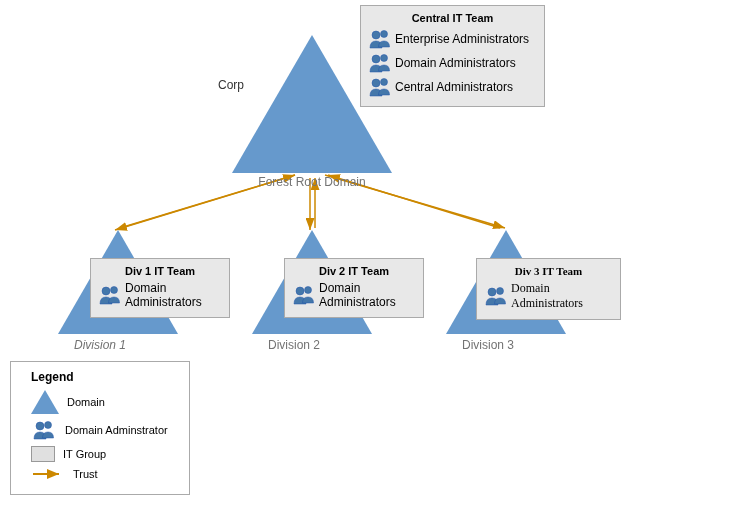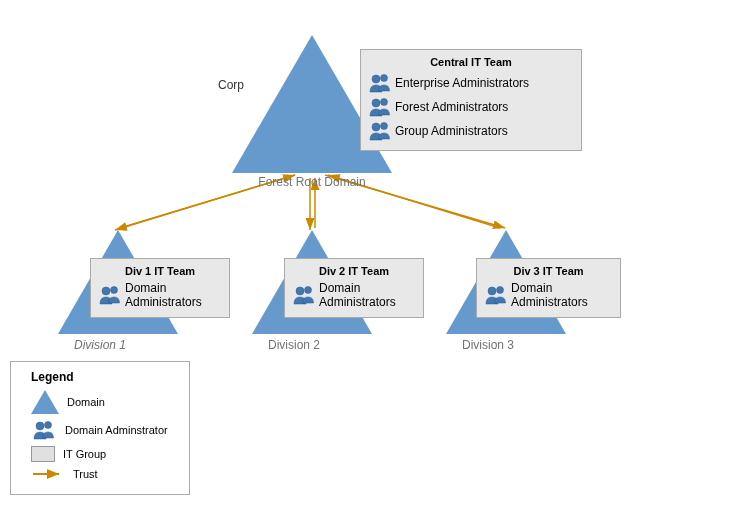--- a/index.html
+++ b/index.html
@@ -156,48 +156,48 @@
 
     <line x1="500" y1="228" x2="328" y2="175" stroke="#cc8800" stroke-width="1.5" marker-end="url(#arrowhead-orange)"></line>
   </svg>
 
   <div class="corp-label" style="left:218px; top:78px;text-align:right;">Corp</div>
 
   <div class="triangle triangle-large" style="left:232px; top:35px;"></div>
 
   <div class="domain-label" style="left:232px; top:175px; width:160px;">Forest Root Domain</div>
 
-  <div class="it-group-box" style="left:360px; top:5px; width:222px;margin-top:44px;">
+  <div class="it-group-box" style="left:360px; top:5px; width:185px;">
     <div class="it-group-title">Central IT Team</div>
     <div class="it-group-item">
       <svg class="person-icon" viewBox="0 0 22 22" xmlns="http://www.w3.org/2000/svg">
         <circle cx="7" cy="7" r="4" fill="#4477aa" stroke="#2255aa" stroke-width="0.5"></circle>
         <path d="M1 20 Q1 13 7 13 Q13 13 13 20 Z" fill="#4477aa" stroke="#2255aa" stroke-width="0.5"></path>
         <circle cx="15" cy="6" r="3.5" fill="#4477aa" stroke="#2255aa" stroke-width="0.5"></circle>
         <path d="M9.5 19 Q9.5 13 15 13 Q20.5 13 20.5 19 Z" fill="#4477aa" stroke="#2255aa" stroke-width="0.5"></path>
       </svg>
       <span>Enterprise Administrators</span>
     </div>
     <div class="it-group-item">
       <svg class="person-icon" viewBox="0 0 22 22" xmlns="http://www.w3.org/2000/svg">
         <circle cx="7" cy="7" r="4" fill="#4477aa" stroke="#2255aa" stroke-width="0.5"></circle>
         <path d="M1 20 Q1 13 7 13 Q13 13 13 20 Z" fill="#4477aa" stroke="#2255aa" stroke-width="0.5"></path>
         <circle cx="15" cy="6" r="3.5" fill="#4477aa" stroke="#2255aa" stroke-width="0.5"></circle>
         <path d="M9.5 19 Q9.5 13 15 13 Q20.5 13 20.5 19 Z" fill="#4477aa" stroke="#2255aa" stroke-width="0.5"></path>
       </svg>
-      <span>Forest Administrators</span>
-    </div>
-    <div class="it-group-item">
-      <svg class="person-icon" viewBox="0 0 22 22" xmlns="http://www.w3.org/2000/svg">
-        <circle cx="7" cy="7" r="4" fill="#4477aa" stroke="#2255aa" stroke-width="0.5"></circle>
-        <path d="M1 20 Q1 13 7 13 Q13 13 13 20 Z" fill="#4477aa" stroke="#2255aa" stroke-width="0.5"></path>
-        <circle cx="15" cy="6" r="3.5" fill="#4477aa" stroke="#2255aa" stroke-width="0.5"></circle>
-        <path d="M9.5 19 Q9.5 13 15 13 Q20.5 13 20.5 19 Z" fill="#4477aa" stroke="#2255aa" stroke-width="0.5"></path>
-      </svg>
-      <span>Group Administrators</span>
+      <span>Domain Administrators</span>
+    </div>
+    <div class="it-group-item">
+      <svg class="person-icon" viewBox="0 0 22 22" xmlns="http://www.w3.org/2000/svg">
+        <circle cx="7" cy="7" r="4" fill="#4477aa" stroke="#2255aa" stroke-width="0.5"></circle>
+        <path d="M1 20 Q1 13 7 13 Q13 13 13 20 Z" fill="#4477aa" stroke="#2255aa" stroke-width="0.5"></path>
+        <circle cx="15" cy="6" r="3.5" fill="#4477aa" stroke="#2255aa" stroke-width="0.5"></circle>
+        <path d="M9.5 19 Q9.5 13 15 13 Q20.5 13 20.5 19 Z" fill="#4477aa" stroke="#2255aa" stroke-width="0.5"></path>
+      </svg>
+      <span>Central Administrators</span>
     </div>
   </div>
 
   <div class="triangle" style="left:58px; top:230px;"></div>
   <div class="domain-label" style="left:40px; top:338px; width:120px;font-style:italic;">Division 1</div>
 
   <div class="it-group-box" style="left:90px; top:258px; width:140px;">
     <div class="it-group-title">Div 1 IT Team</div>
     <div class="it-group-item">
       <svg class="person-icon" viewBox="0 0 22 22" xmlns="http://www.w3.org/2000/svg">
@@ -222,21 +222,21 @@
         <circle cx="15" cy="6" r="3.5" fill="#4477aa" stroke="#2255aa" stroke-width="0.5"></circle>
         <path d="M9.5 19 Q9.5 13 15 13 Q20.5 13 20.5 19 Z" fill="#4477aa" stroke="#2255aa" stroke-width="0.5"></path>
       </svg>
       <span>Domain<br>Administrators</span>
     </div>
   </div>
 
   <div class="triangle" style="left:446px; top:230px;"></div>
   <div class="domain-label" style="left:428px; top:338px; width:120px;">Division 3</div>
 
-  <div class="it-group-box" style="left:476px; top:258px; width:145px;">
+  <div class="it-group-box" style="left:476px; top:258px; width:145px;font-family:Liberation Serif, serif;">
     <div class="it-group-title">Div 3 IT Team</div>
     <div class="it-group-item">
       <svg class="person-icon" viewBox="0 0 22 22" xmlns="http://www.w3.org/2000/svg">
         <circle cx="7" cy="7" r="4" fill="#4477aa" stroke="#2255aa" stroke-width="0.5"></circle>
         <path d="M1 20 Q1 13 7 13 Q13 13 13 20 Z" fill="#4477aa" stroke="#2255aa" stroke-width="0.5"></path>
         <circle cx="15" cy="6" r="3.5" fill="#4477aa" stroke="#2255aa" stroke-width="0.5"></circle>
         <path d="M9.5 19 Q9.5 13 15 13 Q20.5 13 20.5 19 Z" fill="#4477aa" stroke="#2255aa" stroke-width="0.5"></path>
       </svg>
       <span>Domain<br>Administrators</span>
     </div>

